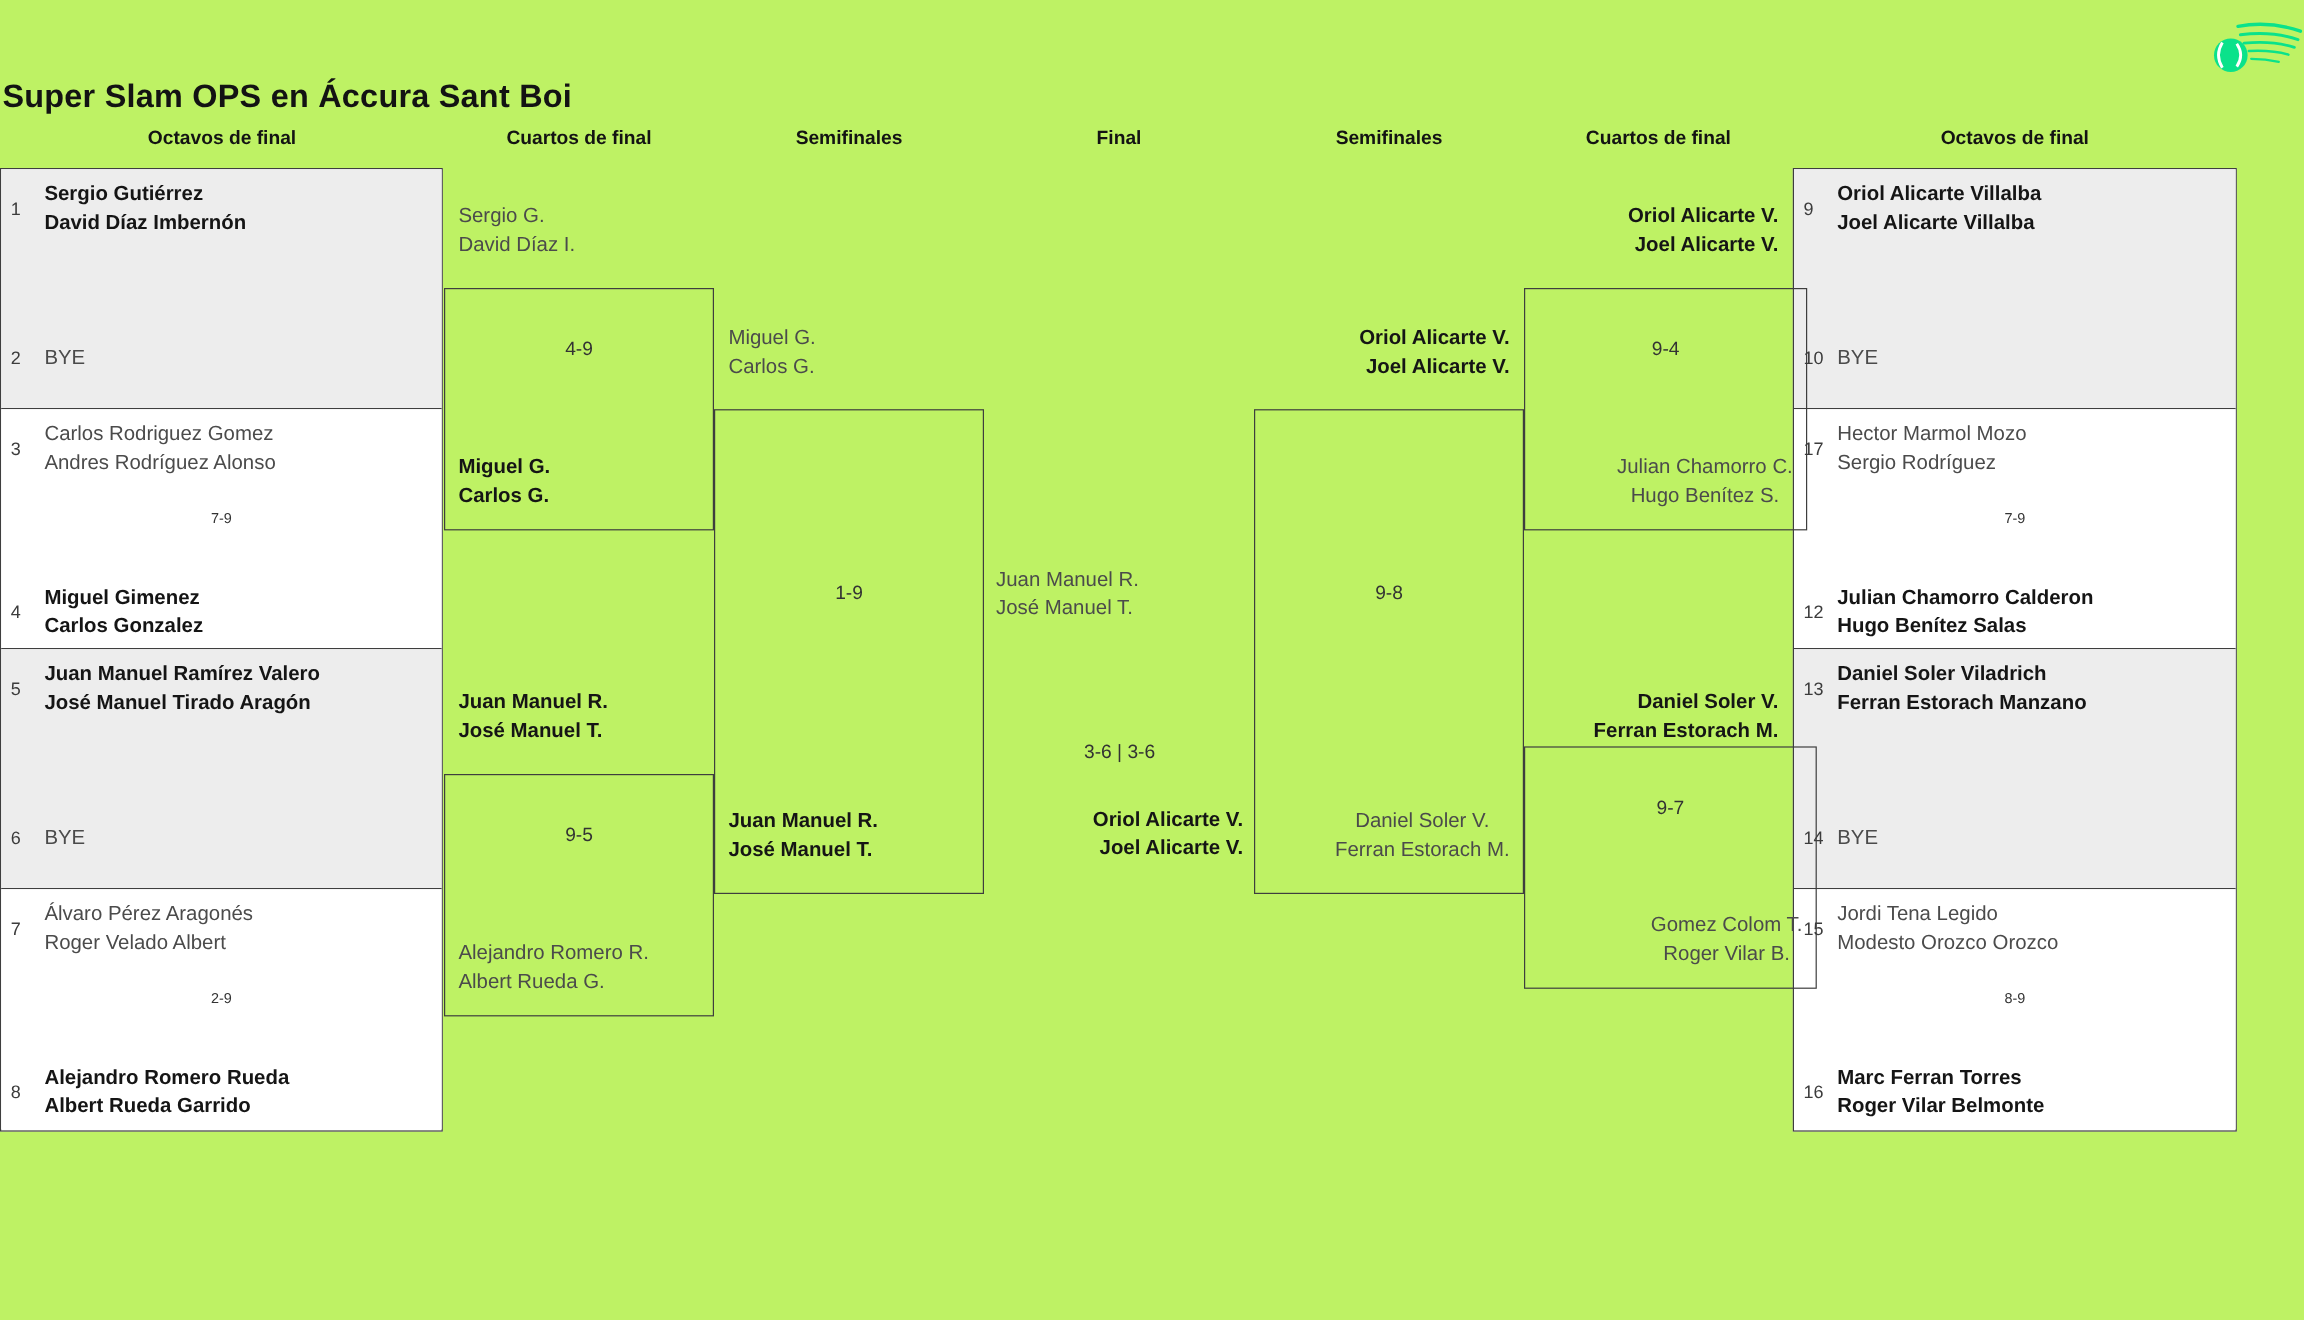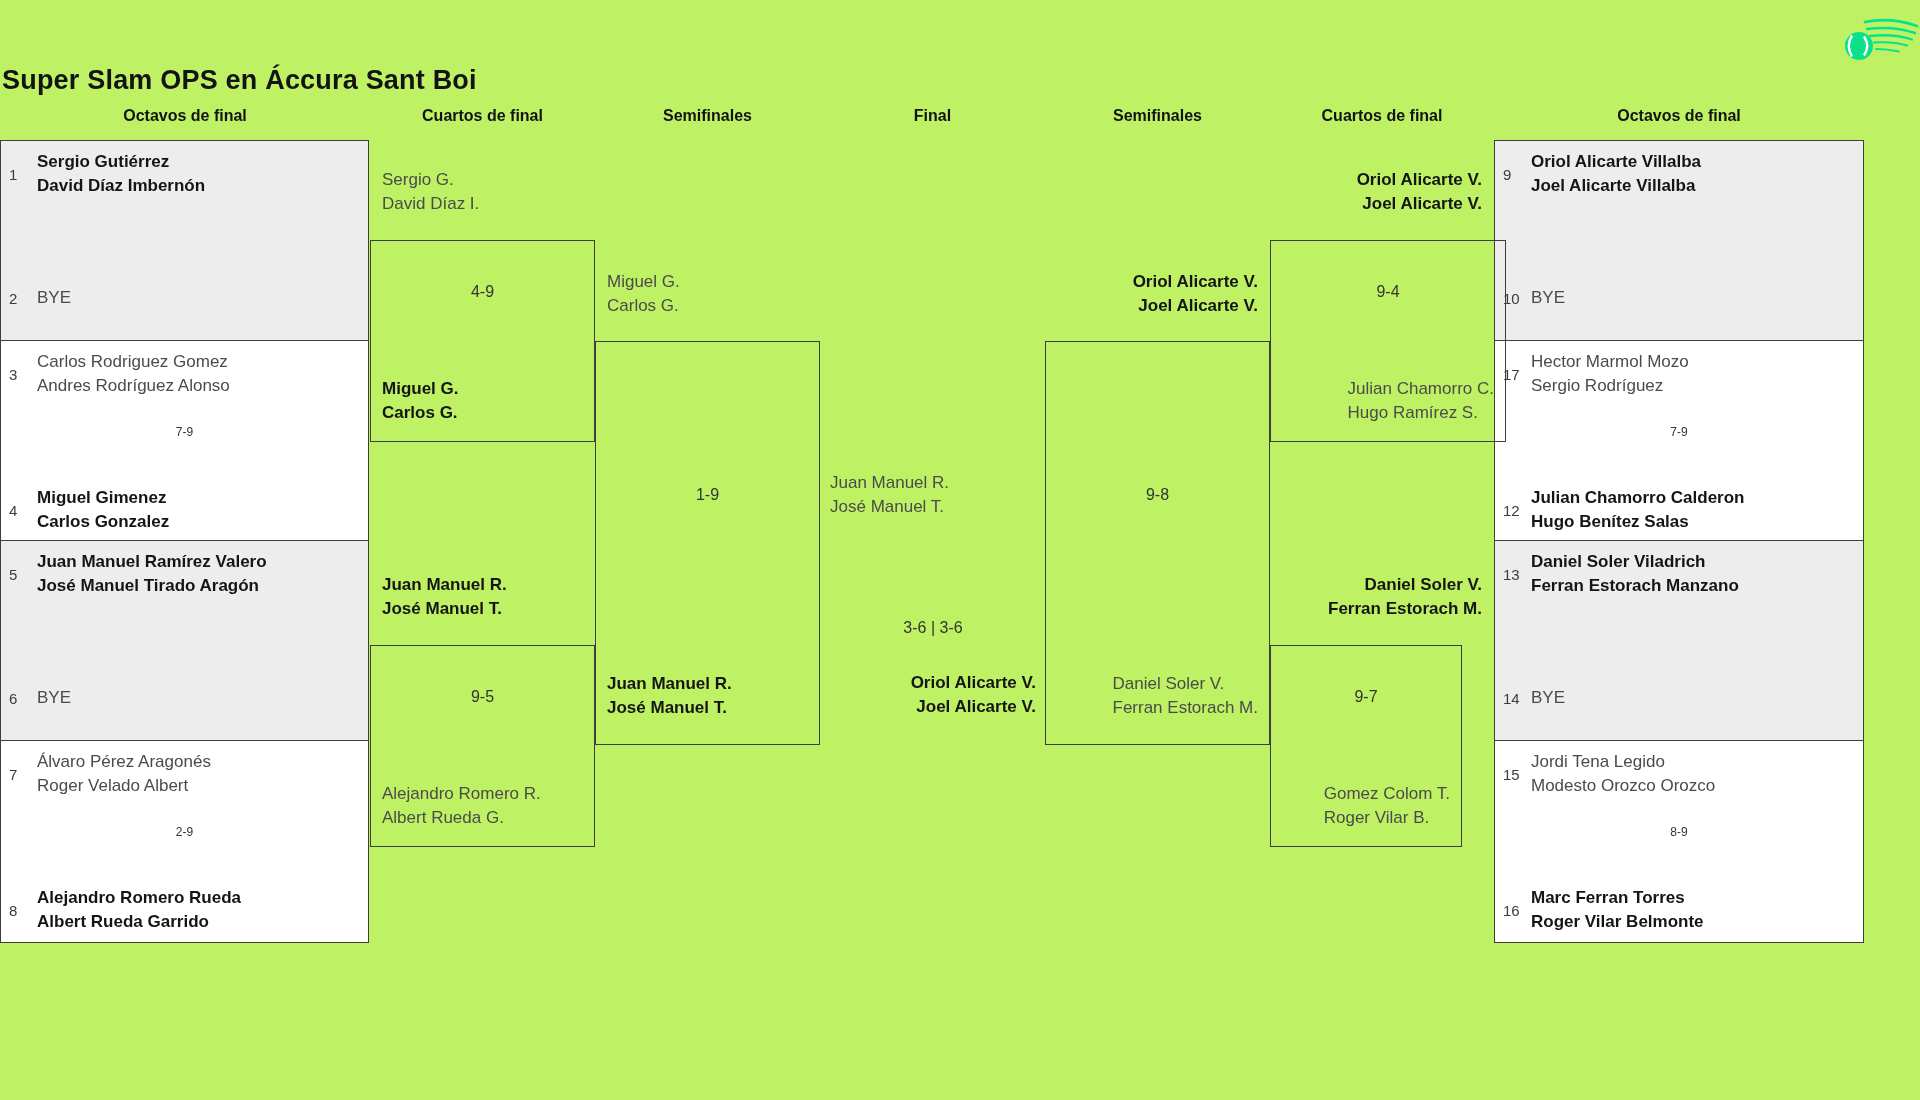--- a/index.html
+++ b/index.html
@@ -32,28 +32,28 @@
   .slot.s-bot{top:145px}
   .seed{flex:none;width:20px;font-size:15px;color:#3c3c3c;}
   .names{font-size:17px;line-height:24px;color:#4b4b4b;}
   .names.winner{font-weight:700;color:#151515;}
   .oct-score{position:absolute;top:84px;left:0;right:0;text-align:center;font-size:12px;color:#333;}
 
   .mbox{position:absolute;border:1.5px solid #3e3e3e;box-sizing:border-box;background:transparent;}
   #qfl-a{left:370px;top:240px;width:225px;height:202px}
   #qfl-b{left:370px;top:645px;width:225px;height:202px}
   #qfr-c{left:1270px;top:240px;width:236px;height:202px}
-  #qfr-d{left:1270px;top:645px;width:192px;height:202px}
+  #qfr-d{left:1270px;top:622px;width:244px;height:202px}
   #sfl{left:595px;top:341px;width:225px;height:404px}
   #sfr{left:1045px;top:341px;width:225px;height:404px}
 
   .qf-score{position:absolute;top:42px;left:0;right:0;text-align:center;font-size:16px;color:#333;}
   .sf-score{position:absolute;top:144px;left:0;right:0;text-align:center;font-size:16px;color:#333;}
   .inside{position:absolute;top:136px;left:11px;}
-  .inside.r{left:auto;right:11px;text-align:left;}
+  .inside.r{left:auto;right:11px;text-align:center;}
   .inside.sf{top:330px;}
 
   .label{position:absolute;}
   #lbl-qfl-a{left:382px;top:168px}
   #lbl-qfl-b{left:382px;top:573px}
   #lbl-sfl{left:607px;top:270px}
   #lbl-sfr{right:662px;top:270px;text-align:right}
   #lbl-qfr-c{right:438px;top:168px;text-align:right}
   #lbl-qfr-d{right:438px;top:573px;text-align:right}
 
@@ -255,21 +255,21 @@
   </div>
 
   <div class="label names winner" id="lbl-qfr-c">
     <div>Oriol Alicarte V.</div>
     <div>Joel Alicarte V.</div>
   </div>
   <div class="mbox" id="qfr-c">
     <div class="qf-score">9-4</div>
     <div class="inside r names">
       <div>Julian Chamorro C.</div>
-      <div>Hugo Ramírez S.</div>
+      <div>Hugo Benítez S.</div>
     </div>
   </div>
 
   <div class="label names winner" id="lbl-qfr-d">
     <div>Daniel Soler V.</div>
     <div>Ferran Estorach M.</div>
   </div>
   <div class="mbox" id="qfr-d">
     <div class="qf-score">9-7</div>
     <div class="inside r names">

